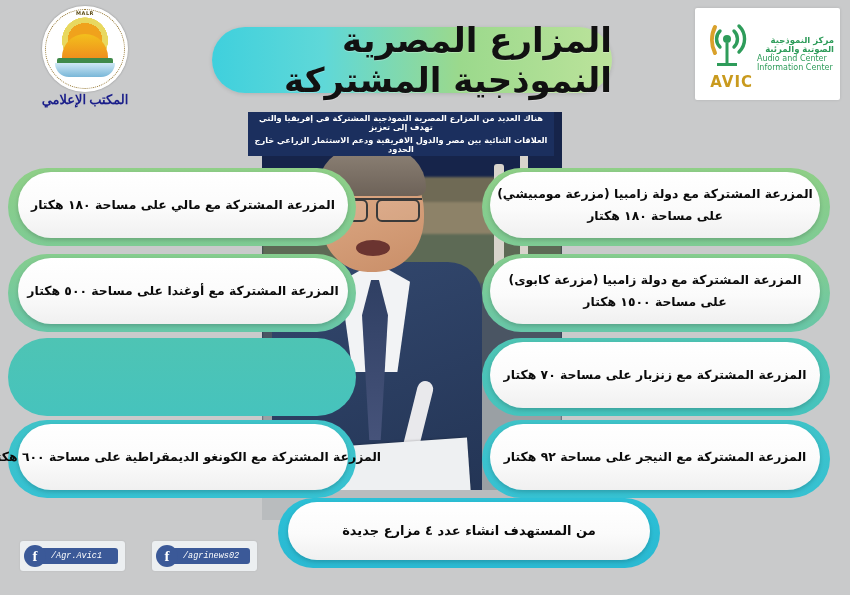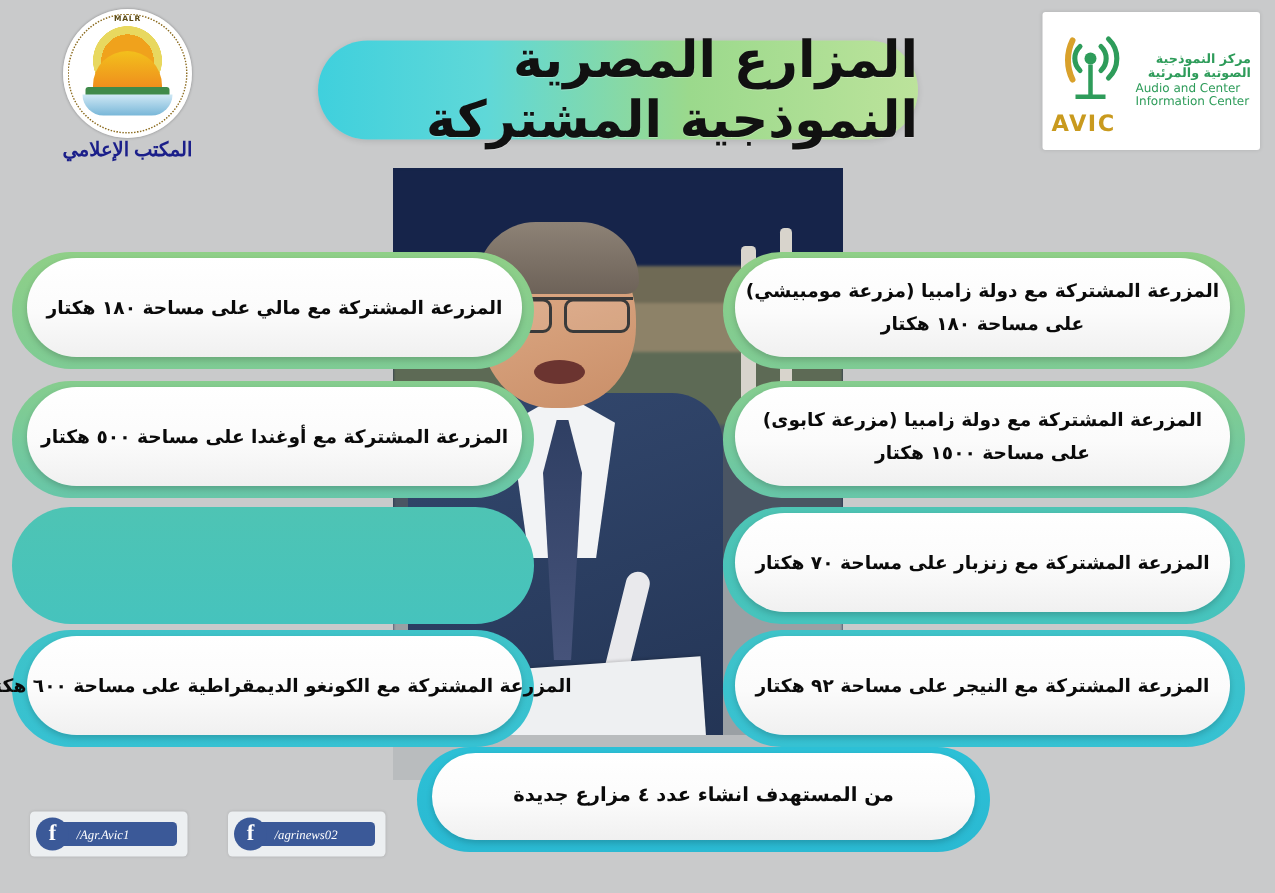--- a/index.html
+++ b/index.html
@@ -49,21 +49,21 @@
     position:absolute;right:10px;top:8px;width:145px;height:92px;background:#ffffff;
     border-radius:2px;box-shadow:0 0 3px rgba(0,0,0,.12);
     display:flex;align-items:center;padding:4px 6px;box-sizing:border-box;gap:4px;
   }
   .avic-mark{width:52px;height:74px;position:relative;flex:0 0 52px;}
   .avic-text{flex:1;text-align:right;direction:rtl;line-height:1.12;}
   .avic-ar{font-size:8.5px;color:#2e9c5a;font-weight:bold;display:block;}
   .avic-en{font-size:8px;color:#2e9c5a;display:block;direction:ltr;text-align:left;}
   .avic-word{
     font-size:15px;font-weight:bold;color:#c99a1e;letter-spacing:1px;
-    position:absolute;left:0;bottom:0;width:100%;text-align:left;
+    position:absolute;left:0;bottom:0;width:100%;text-align:right;
   }
 
   
   .title-pill{
     position:absolute;left:212px;top:27px;width:400px;height:66px;border-radius:33px;
     background:linear-gradient(90deg,#3fd0dd 0%,#5fd8d8 28%,#9bd98c 62%,#bce39b 100%);
     display:flex;align-items:center;justify-content:center;
     box-shadow:0 1px 4px rgba(0,0,0,.12);
   }
   .title-pill span{
@@ -194,21 +194,21 @@
   .fb .bar{
     position:absolute;left:14px;top:7px;height:16px;width:84px;background:#3b5998;border-radius:3px;
   }
   .fb .circle{
     position:relative;z-index:2;width:22px;height:22px;border-radius:50%;background:#3b5998;
     color:#fff;font-weight:bold;font-size:15px;display:flex;align-items:center;justify-content:center;
     font-family:"Liberation Serif",serif;
   }
   .fb .handle{
     position:relative;z-index:2;color:#ffffff;font-size:8.5px;margin-left:5px;
-    font-family:Liberation Serif, serif;font-style:italic;
+    font-family:Liberation Mono, monospace;font-style:italic;
   }
 </style>
 </head>
 <body>
 
 <div id="stage">
 
   <div class="malr-logo">
     <div class="malr-seal">
       <div class="ring-txt"></div>
@@ -254,20 +254,24 @@
     <div class="tie"></div>
     <div class="head"></div>
     <div class="hair"></div>
     <div class="glasses"></div>
     <div class="mouth"></div>
     <div class="mic"></div>
     <div class="paper"></div>
     <div class="podium"></div>
   </div>
 
+  <div class="subtitle">
+    <span>هناك العديد من المزارع المصرية النموذجية المشتركة في إفريقيا والتي تهدف إلى تعزيز</span>
+    <span>العلاقات الثنائية بين مصر والدول الافريقية ودعم الاستثمار الزراعي خارج الحدود</span>
+  </div>
 
   <div class="card left r1 row1">
     <div class="backing"></div>
     <div class="pill">
       <span>المزرعة المشتركة مع مالي على مساحة ١٨٠ هكتار</span>
     </div>
   </div>
 
   <div class="card left r2 row2">
     <div class="backing"></div>

